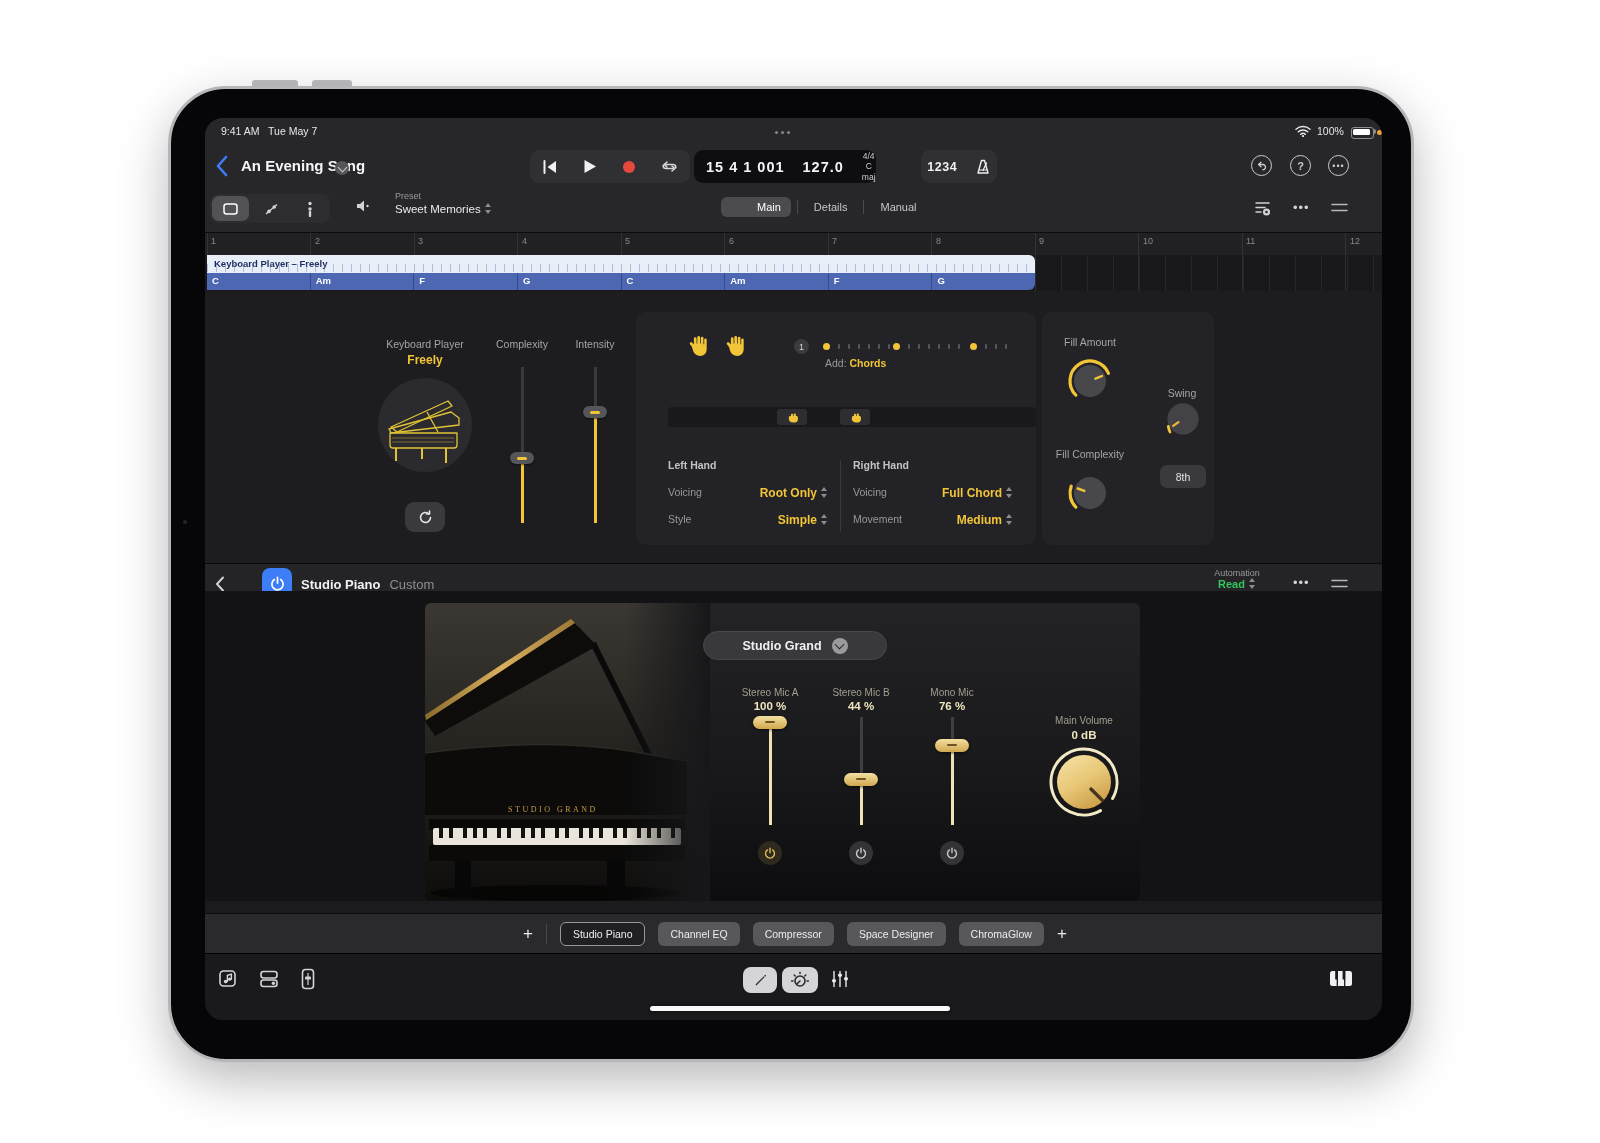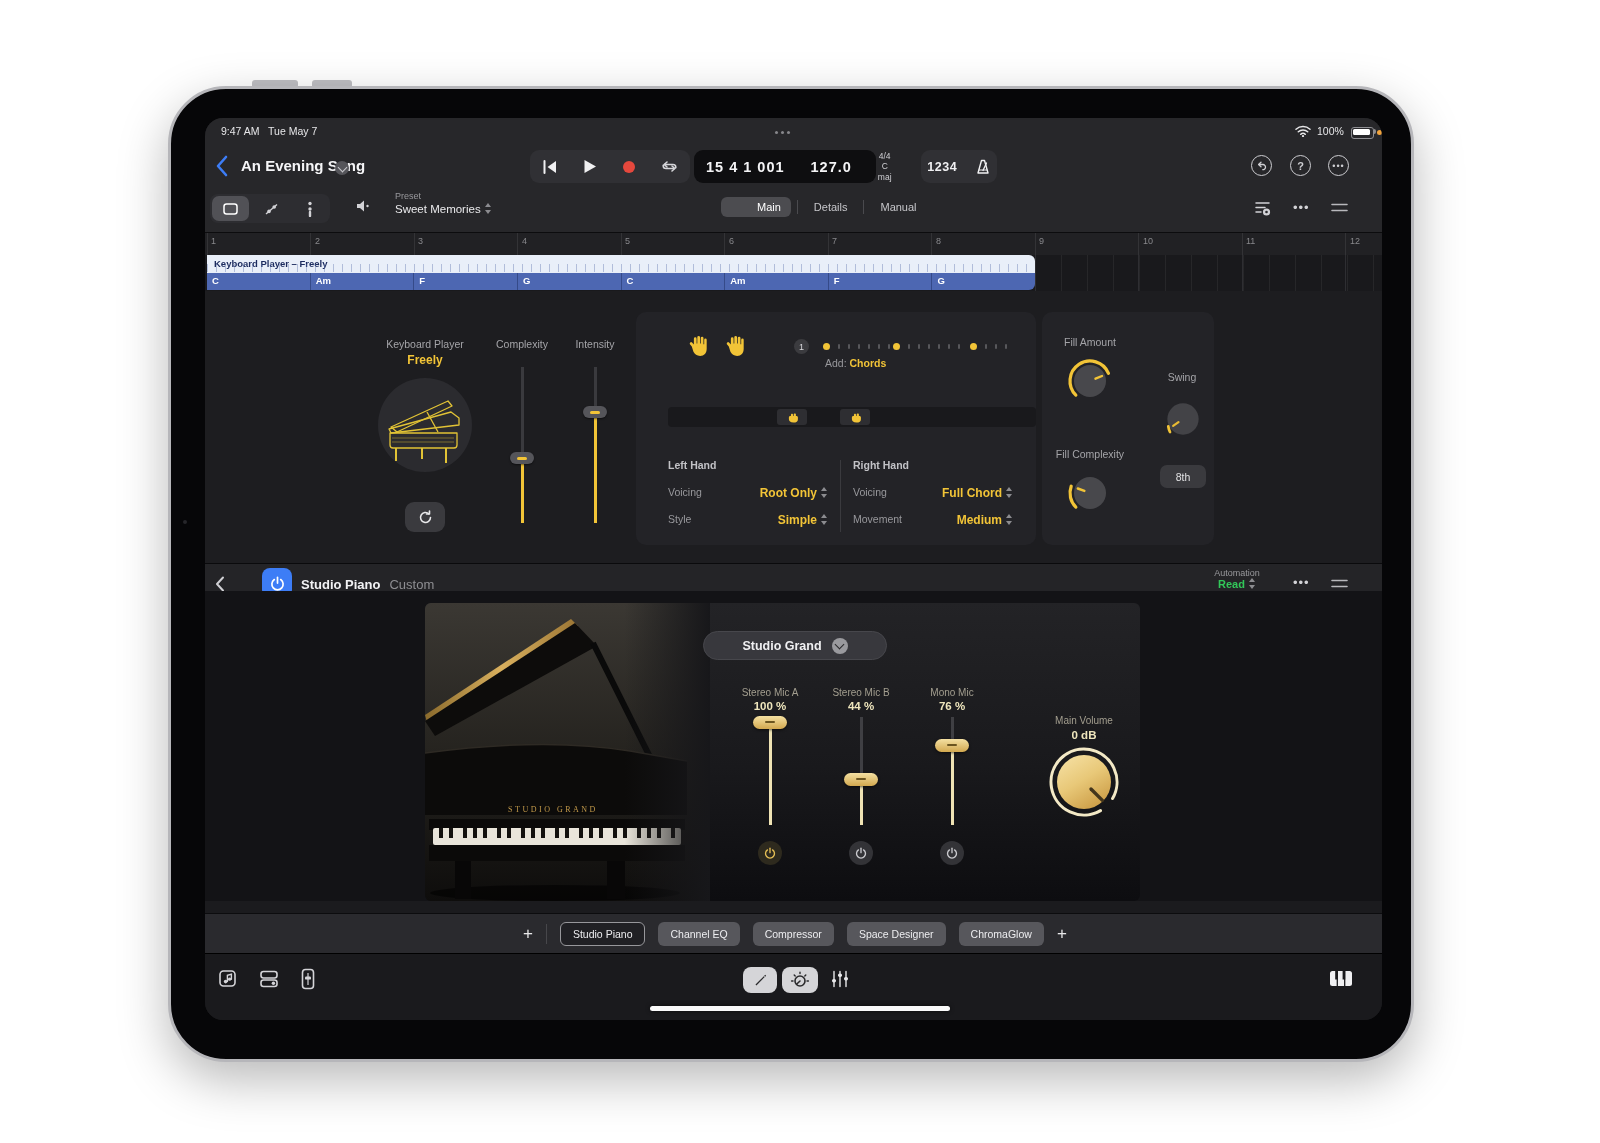--- a/index.html
+++ b/index.html
@@ -23,21 +23,21 @@
   .bottombar{position:absolute;left:0;top:835px;width:1177px;height:67px;background:#1a1a1d;border-top:1px solid #000;box-sizing:border-box;}
   .lbl{font-size:10.5px;color:#a4a4a8;} .val-y{font-size:12px;font-weight:700;color:#f2c437;}
   .ctr{text-align:center;}
   
   .stp{display:inline-block;width:7px;height:11px;position:relative;margin-left:4px;vertical-align:-1px;}
   .stp::before{content:"";position:absolute;left:0;top:0;border-left:3.5px solid transparent;border-right:3.5px solid transparent;border-bottom:4px solid #8c8c90;}
   .stp::after{content:"";position:absolute;left:0;bottom:0;border-left:3.5px solid transparent;border-right:3.5px solid transparent;border-top:4px solid #8c8c90;}
   .chev{display:inline-block;width:6px;height:6px;border-right:1.8px solid #2a2a2c;border-bottom:1.8px solid #2a2a2c;transform:rotate(45deg);}
   
   .tgroup{position:absolute;background:#303034;border-radius:9px;height:33px;display:flex;align-items:center;justify-content:space-around;}
-  .lcd{position:absolute;background:#0e0e10;border-radius:9px;height:33px;display:flex;align-items:center;gap:26px;padding:0 12px;box-sizing:border-box;}
+  .lcd{position:absolute;background:#0e0e10;border-radius:9px;height:33px;display:flex;align-items:center;gap:18px;padding:0 12px;box-sizing:border-box;}
   .lcd-big{font-size:14.5px;font-weight:700;color:#f4f4f6;letter-spacing:1px;white-space:nowrap;}
   .lcd-small{font-size:8.5px;color:#cfcfd3;line-height:1.25;text-align:center;}
   .circ-ic{width:21px;height:21px;border-radius:50%;border:1.5px solid #cdcdd1;display:flex;align-items:center;justify-content:center;color:#cdcdd1;font-size:11px;box-sizing:border-box;}
   
   .seg{position:absolute;background:#2d2d31;border-radius:8px;display:flex;height:29px;align-items:center;}
   .seg-cell{width:40px;height:29px;display:flex;align-items:center;justify-content:center;color:#d2d2d6;}
   .seg-cell.on{background:#515156;border-radius:7px;height:25px;margin:2px;width:38px;}
   .tab{font-size:11px;color:#c6c6ca;padding:4px 10px;}
   .tab.on{background:#4c4c50;border-radius:6px;color:#fff;padding-left:36px;}
   .tabsep{width:1px;height:14px;background:#4a4a4e;}
@@ -106,21 +106,21 @@
   <div class="hwbtn" style="left:252px;width:46px;"></div>
   <div class="hwbtn" style="left:312px;width:40px;"></div>
   <div class="ipad"></div>
   <div class="cam-dot"></div>
 
   <div class="screen">
 
     <div class="chrome">
 
       <div class="abs" style="left:16px;top:7px;font-size:10.5px;color:#e6e6e8;">
-        <span>9:47 AM</span>&nbsp;&nbsp;
+        <span>9:41 AM</span>&nbsp;&nbsp;
         <span>Tue May 7</span>
       </div>
       <div class="mini-dots" style="left:570px;top:13px;">
           <i></i>
           <i></i>
           <i></i>
         </div>
       <svg class="abs" style="left:1090px;top:7px;" width="16" height="12" viewBox="0 0 16 12">
         <path d="M1 4.2a10.5 10.5 0 0114 0M3.3 6.8a7 7 0 019.4 0M5.7 9.3a3.6 3.6 0 014.6 0" stroke="#e6e6e8" stroke-width="1.5" fill="none" stroke-linecap="round"></path>
         <circle cx="8" cy="11" r="1.1" fill="#e6e6e8"></circle>
@@ -380,21 +380,21 @@
         </div>
       </div>
 
       <div class="panel" style="left:837px;top:21px;width:172px;height:233px;">
         <div class="knob-lbl" style="left:0;top:24px;width:96px;">Fill Amount</div>
         <svg class="abs" style="left:23px;top:44px;" width="50" height="50" viewBox="0 0 50 50">
           <circle cx="25" cy="25" r="16" fill="#48484c"></circle>
           <path d="M10.86 39.14 A20 20 0 1 1 43.48 17.34" stroke="#f2c437" stroke-width="3.2" fill="none" stroke-linecap="round"></path>
           <path d="M30.5 22.7 L37 20" stroke="#f2c437" stroke-width="2.4" stroke-linecap="round"></path>
         </svg>
-        <div class="knob-lbl" style="left:100px;top:59px;width:80px;">Swing</div>
+        <div class="knob-lbl" style="left:100px;top:75px;width:80px;">Swing</div>
         <svg class="abs" style="left:118px;top:84px;" width="46" height="46" viewBox="0 0 50 50">
           <circle cx="25" cy="25" r="17" fill="#434347"></circle>
           <path d="M10.86 39.14 A20 20 0 0 1 9 33" stroke="#f2c437" stroke-width="3" fill="none" stroke-linecap="round"></path>
           <path d="M20.1 28.4 L14.3 32.5" stroke="#e8bb33" stroke-width="2.4" stroke-linecap="round"></path>
         </svg>
         <div class="knob-lbl" style="left:0;top:136px;width:96px;">Fill Complexity</div>
         <svg class="abs" style="left:23px;top:156px;" width="50" height="50" viewBox="0 0 50 50">
           <circle cx="25" cy="25" r="16" fill="#48484c"></circle>
           <path d="M10.86 39.14 A20 20 0 0 1 6.21 18.16" stroke="#f2c437" stroke-width="3.2" fill="none" stroke-linecap="round"></path>
           <path d="M19.4 22.9 L12.8 20.5" stroke="#f2c437" stroke-width="2.4" stroke-linecap="round"></path>

